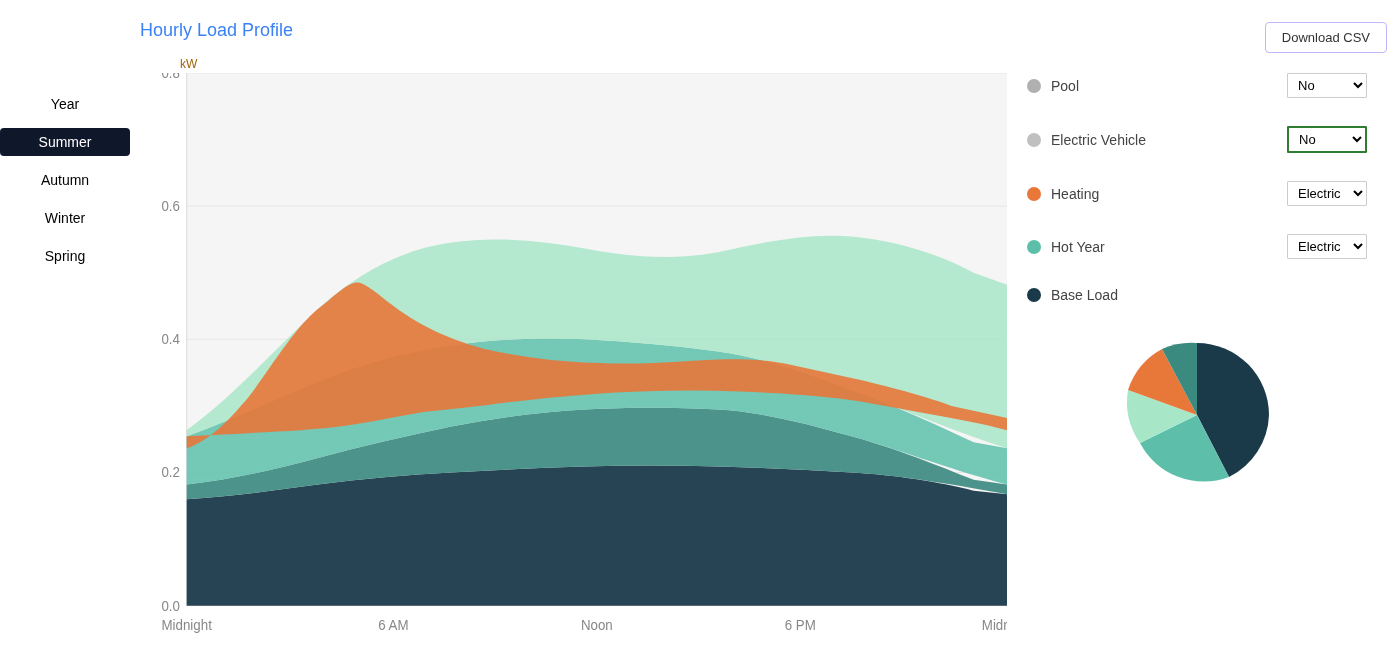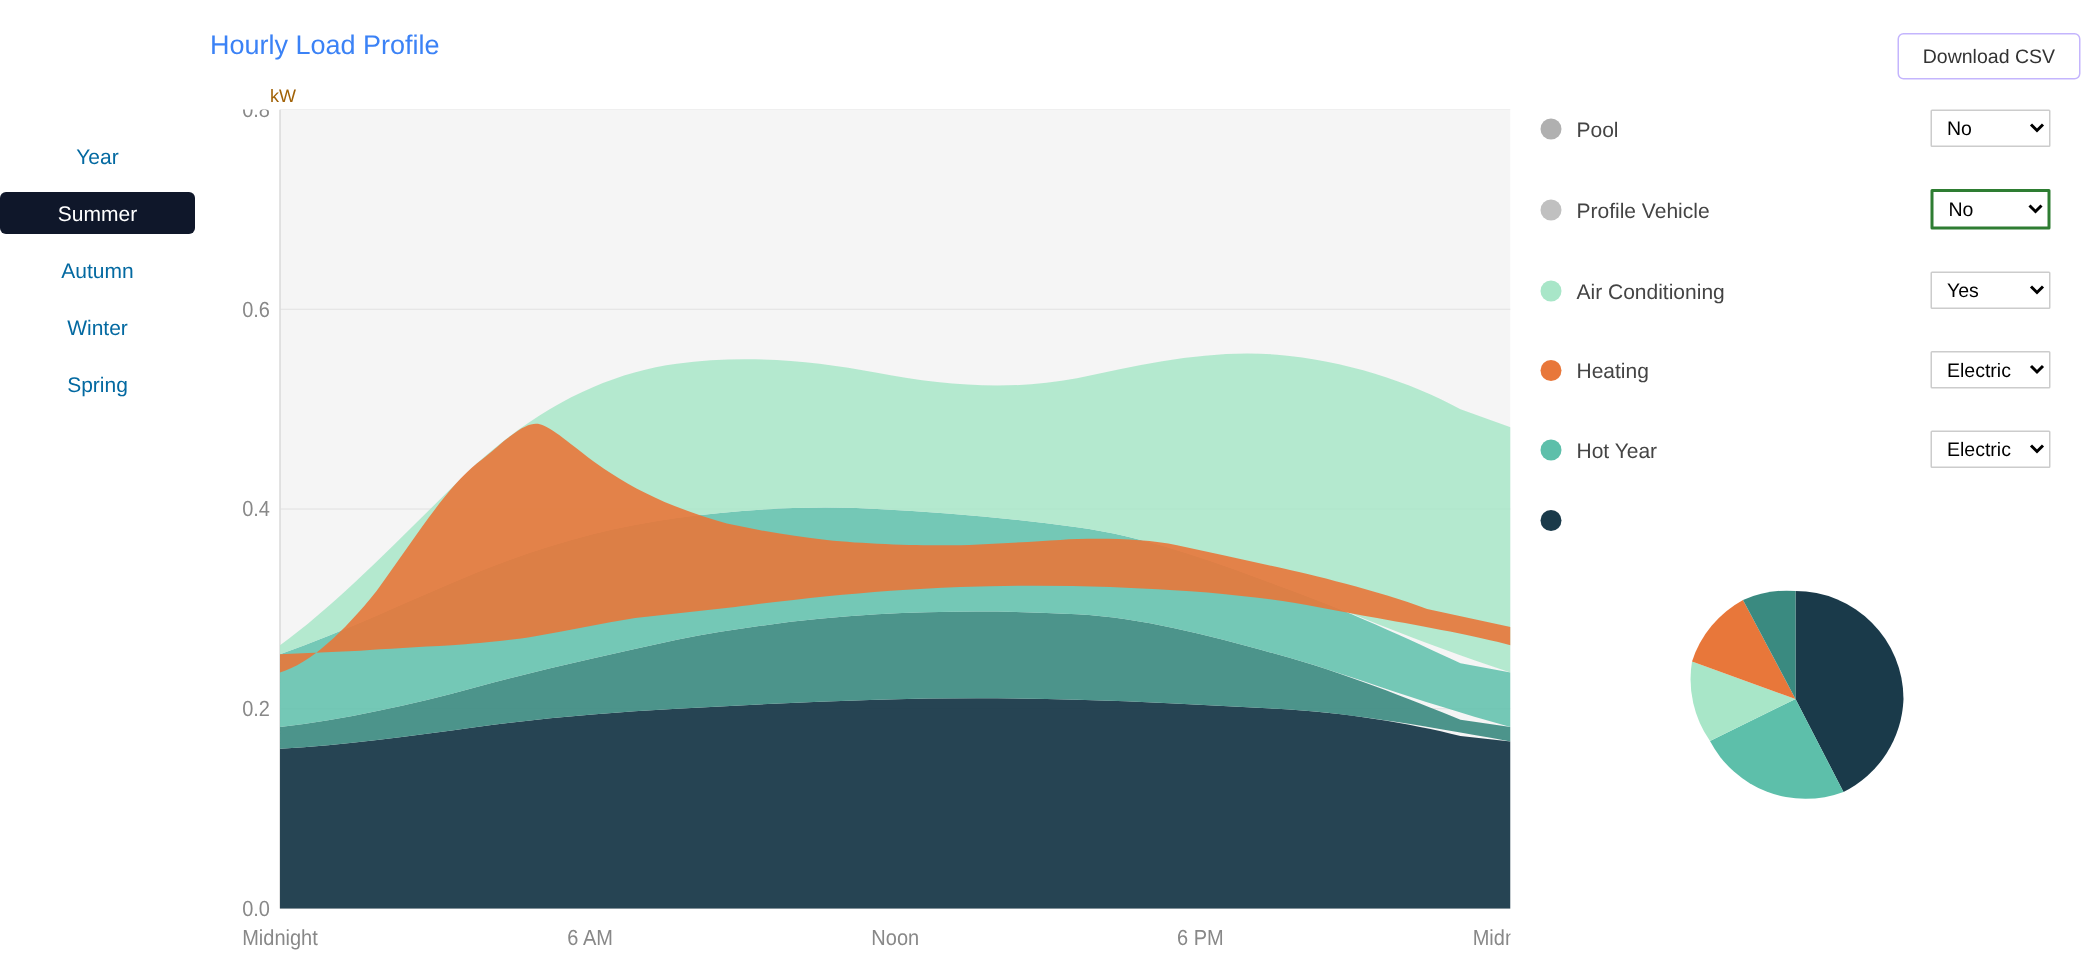--- a/index.html
+++ b/index.html
@@ -17,21 +17,21 @@
       width: 130px;
       padding-top: 90px;
       display: flex;
       flex-direction: column;
       align-items: center;
       gap: 10px;
       flex-shrink: 0;
     }
 
     .sidebar-item {
-      color: #0369a1;
+      color: #000000;
       font-size: 14px;
       cursor: pointer;
       padding: 6px 16px;
       border-radius: 4px;
       width: 100%;
       text-align: center;
     }
 
     .sidebar-item.active {
       background: #0f172a;
@@ -206,35 +206,27 @@
         <div class="legend-dot" style="background:#b0b0b0;"></div>
         <span class="legend-label">Pool</span>
         <select class="legend-select">
           <option>No</option>
           <option>Yes</option>
         </select>
       </div>
 
       <div class="legend-row">
         <div class="legend-dot" style="background:#c0c0c0;"></div>
-        <span class="legend-label">Profile Vehicle</span>
+        <span class="legend-label">Electric Vehicle</span>
         <select class="legend-select highlighted">
           <option>No</option>
           <option>Yes</option>
         </select>
       </div>
 
-      <div class="legend-row">
-        <div class="legend-dot" style="background:#a8e6c8;"></div>
-        <span class="legend-label">Air Conditioning</span>
-        <select class="legend-select">
-          <option>Yes</option>
-          <option>No</option>
-        </select>
-      </div>
 
       <div class="legend-row">
         <div class="legend-dot" style="background:#e8773a;"></div>
         <span class="legend-label">Heating</span>
         <select class="legend-select">
           <option>Electric</option>
           <option>Gas</option>
           <option>No</option>
         </select>
       </div>
@@ -246,20 +238,21 @@
           <option>Electric</option>
           <option>Gas</option>
           <option>Solar</option>
           <option>No</option>
         </select>
       </div>
 
 
       <div class="legend-row">
         <div class="legend-dot" style="background:#1a3a4a;"></div>
+        <span class="legend-label">Base Load</span>
       </div>
 
       <div class="pie-container">
         <svg width="170" height="160" viewBox="0 0 170 160">
 
           <path d="M85,80 L85,8 A72,72 0 0,1 157,80 A72,72 0 0,1 117,142 Z" fill="#1a3a4a"></path>
 
           <path d="M85,80 L117,142 A72,72 0 0,1 28,108 Z" fill="#5dbfaa"></path>
 
           <path d="M85,80 L28,108 A72,72 0 0,1 16,55 Z" fill="#a8e6c8"></path>

